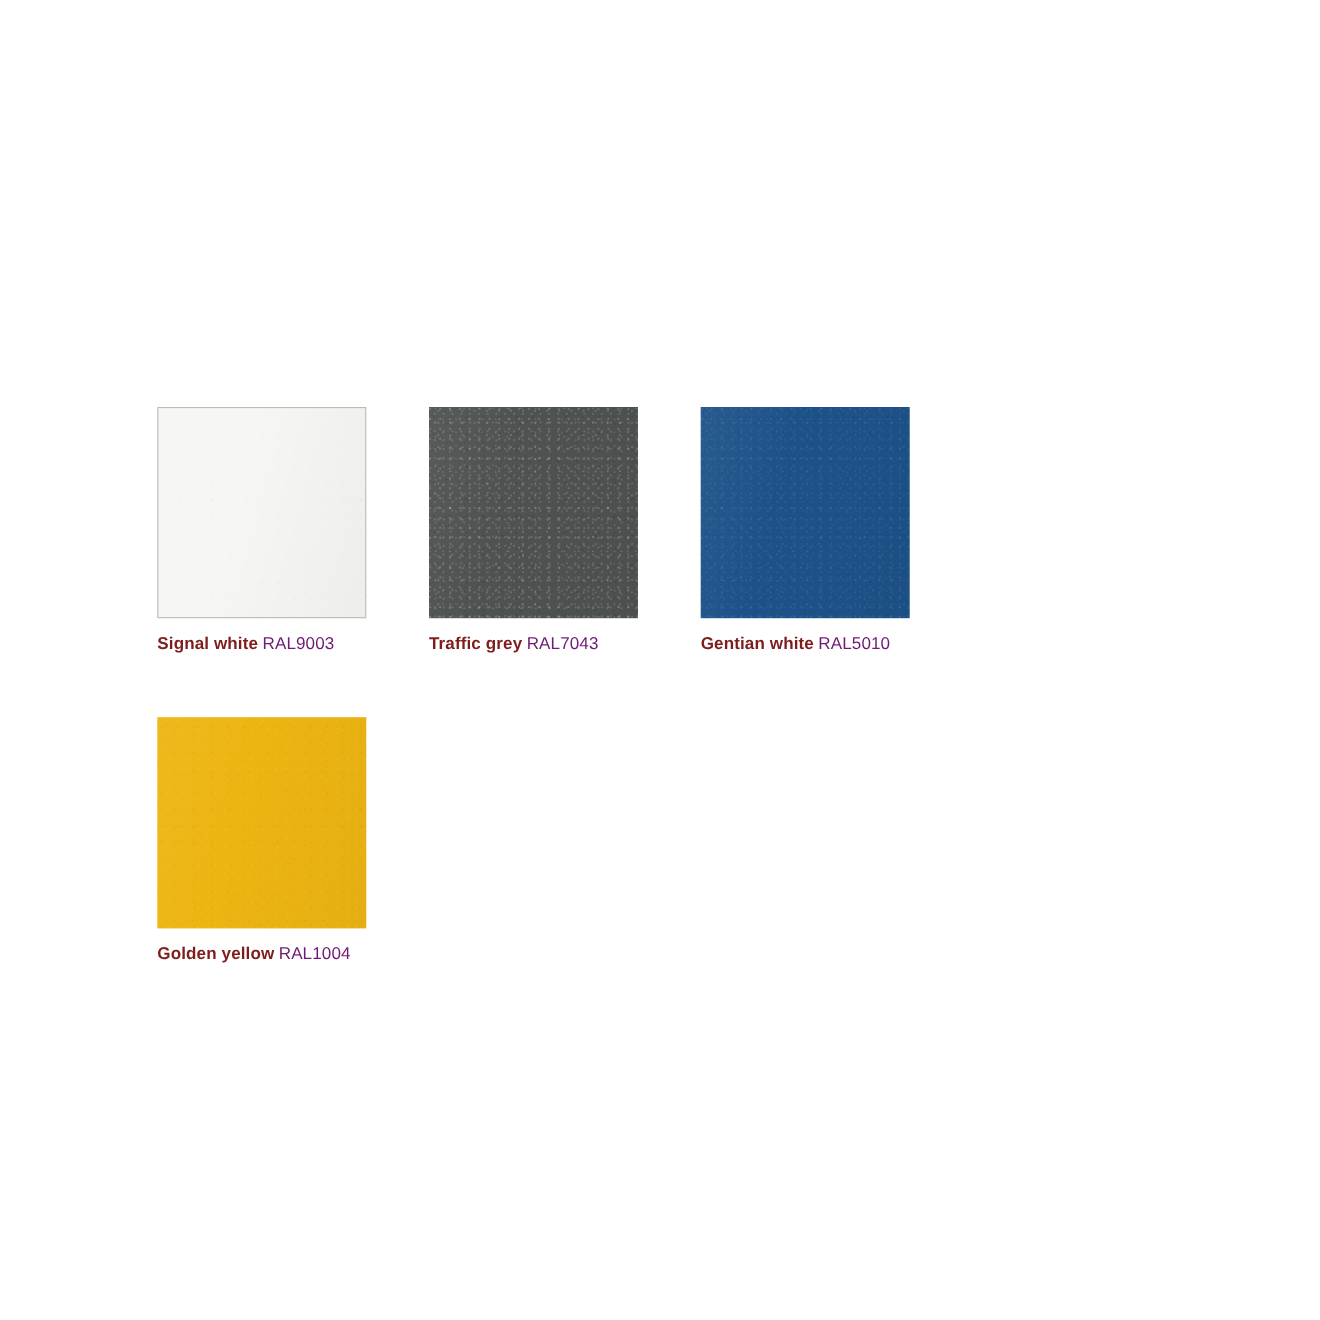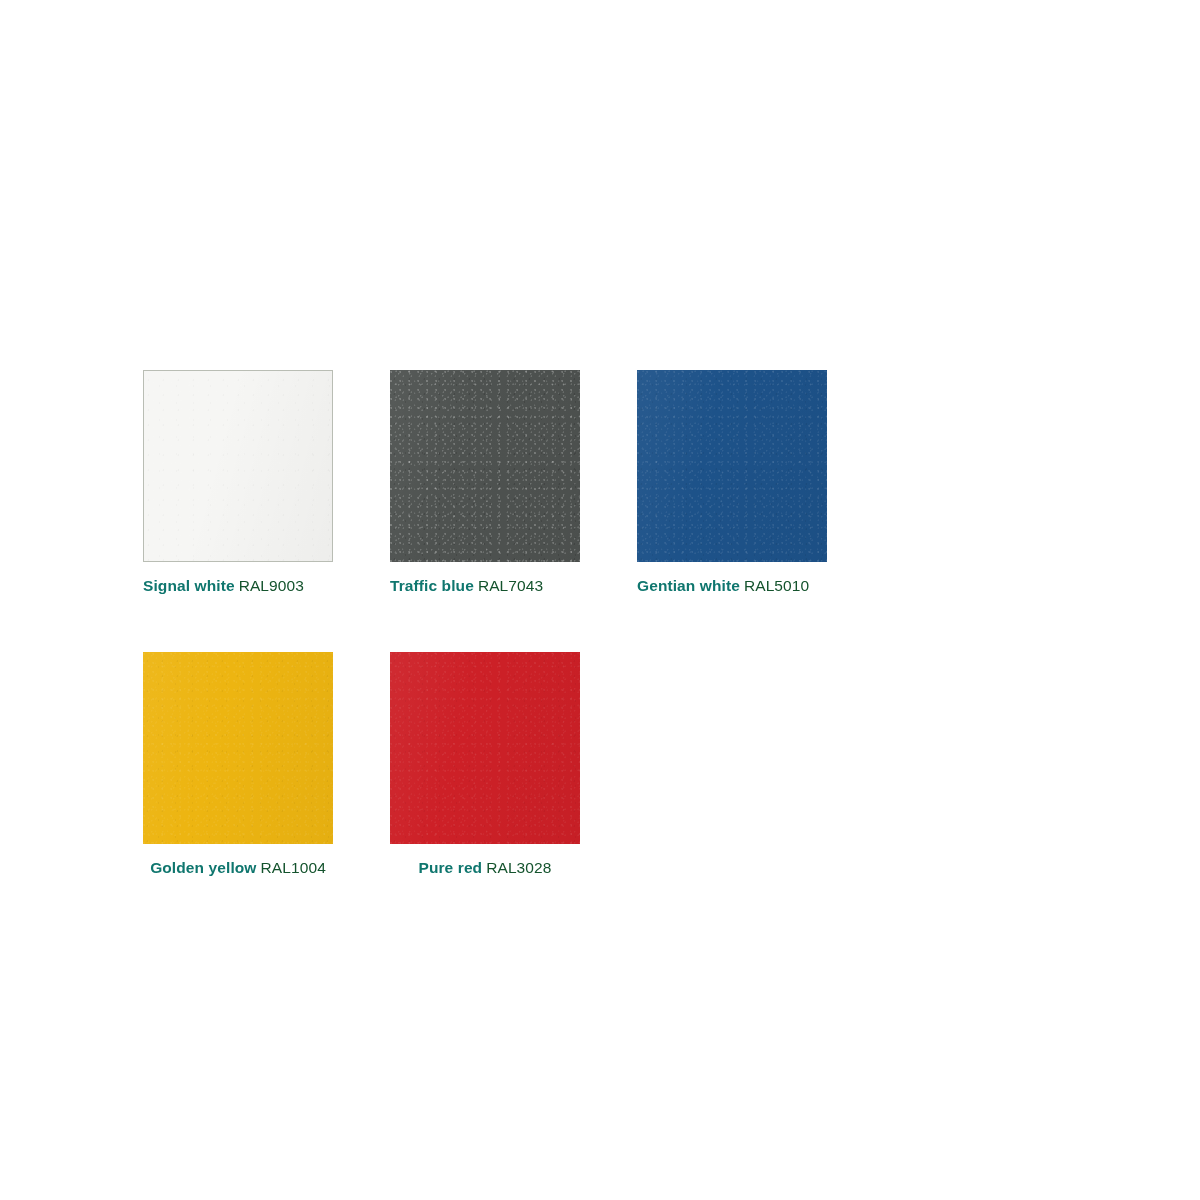--- a/index.html
+++ b/index.html
@@ -21,21 +21,21 @@
     left: 143px;
     top: 370px;
     width: 930px;
   }
 
   .swatch-row {
     display: flex;
     flex-direction: row;
     margin-bottom: 56px;
   }
-  .swatch-row:last-child { margin-bottom: 0; text-align: center; }
+  .swatch-row:last-child { margin-bottom: 0; }
 
   .swatch-cell {
     width: 190px;
     margin-right: 57px;
     flex: 0 0 auto;
   }
   .swatch-cell:last-child { margin-right: 0; }
 
   .swatch-chip {
     position: relative;
@@ -80,64 +80,57 @@
 
   .swatch-label {
     margin-top: 14px;
     font-size: 15.5px;
     line-height: 20px;
     white-space: nowrap;
     letter-spacing: 0.1px;
   }
   .swatch-label .color-name {
     font-weight: bold;
-    color: #0f766e;
+    color: #7f1d1d;
   }
   .swatch-label .ral-code {
     font-weight: normal;
-    color: #14532d;
+    color: #701a75;
     margin-left: 4px;
   }
 </style>
 </head>
 <body style="background: rgb(255, 255, 255);">
 
 <div id="swatch-grid">
     <div class="swatch-row">
       <div class="swatch-cell">
         <div class="swatch-chip chip-white" style="background: rgb(246, 246, 244); border: 1px solid rgb(185, 189, 180);">
           <div class="grain"></div>
           <div class="sheen"></div>
         </div>
         <div class="swatch-label"><span class="color-name">Signal white</span><span class="ral-code">RAL9003</span></div>
       </div>
       <div class="swatch-cell">
         <div class="swatch-chip chip-grey" style="background: rgb(78, 82, 80);">
           <div class="grain"></div>
           <div class="sheen"></div>
         </div>
-        <div class="swatch-label"><span class="color-name">Traffic blue</span><span class="ral-code">RAL7043</span></div>
+        <div class="swatch-label"><span class="color-name">Traffic grey</span><span class="ral-code">RAL7043</span></div>
       </div>
       <div class="swatch-cell">
         <div class="swatch-chip chip-blue" style="background: rgb(29, 82, 137);">
           <div class="grain"></div>
           <div class="sheen"></div>
         </div>
         <div class="swatch-label"><span class="color-name">Gentian white</span><span class="ral-code">RAL5010</span></div>
       </div>
     </div>
     <div class="swatch-row">
       <div class="swatch-cell">
         <div class="swatch-chip chip-yellow" style="background: rgb(237, 181, 17);">
           <div class="grain"></div>
           <div class="sheen"></div>
         </div>
         <div class="swatch-label"><span class="color-name">Golden yellow</span><span class="ral-code">RAL1004</span></div>
       </div>
-      <div class="swatch-cell">
-        <div class="swatch-chip chip-red" style="background: rgb(205, 32, 39);">
-          <div class="grain"></div>
-          <div class="sheen"></div>
-        </div>
-        <div class="swatch-label"><span class="color-name">Pure red</span><span class="ral-code">RAL3028</span></div>
-      </div>
     </div>
   </div>
 
 </body></html>

